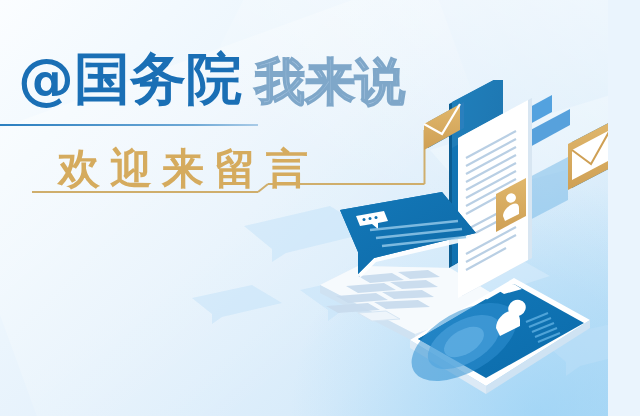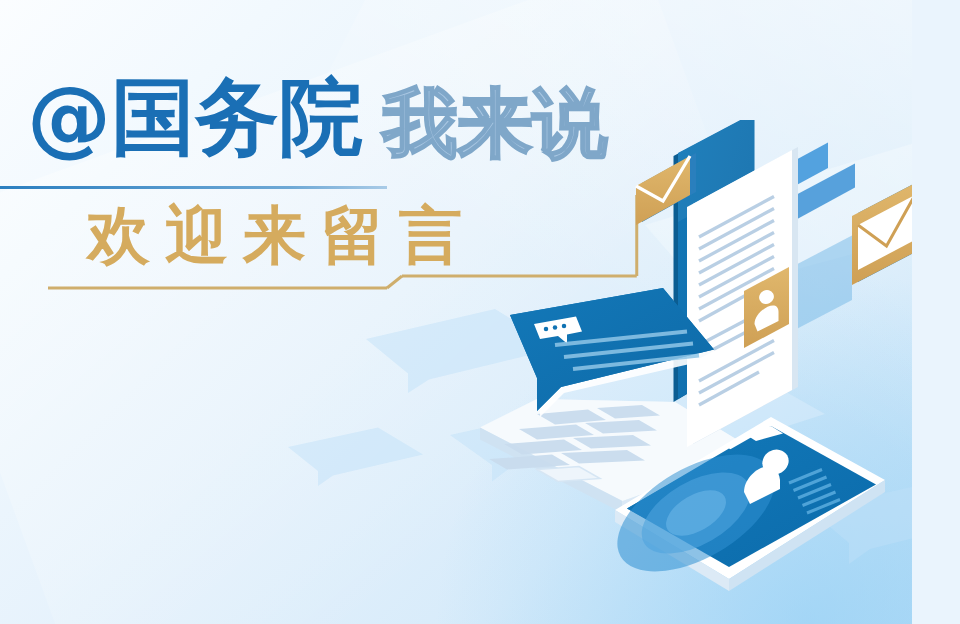--- a/index.html
+++ b/index.html
@@ -43,21 +43,21 @@
     font-size:50px;line-height:60px;font-weight:bold;
     color:#a8c6e2;white-space:nowrap;
     -webkit-text-stroke:1.6px #7fa7c9;
     font-family:"DejaVu Sans","Liberation Sans",sans-serif;
   }
   .rule-blue{
     position:absolute;left:0px;top:124px;width:258px;height:2px;
     background:linear-gradient(90deg,#2b7fc0 0%,#6fa9d6 75%,#a9cbe7 100%);
   }
   .title-gold{
-    position:absolute;left:58px;top:132px;
+    position:absolute;left:58px;top:144px;
     font-size:42px;line-height:50px;font-weight:bold;
     color:#d5ab5e;white-space:nowrap;letter-spacing:10px;
     font-family:"DejaVu Sans","Liberation Sans",sans-serif;
     text-align:right;
   }
   .gold-frame{position:absolute;left:0;top:118px;width:450px;height:80px;}
 
   
   .illo{position:absolute;left:300px;top:80px;width:340px;height:336px;}
   .bg-bubble{position:absolute;opacity:.85;}

